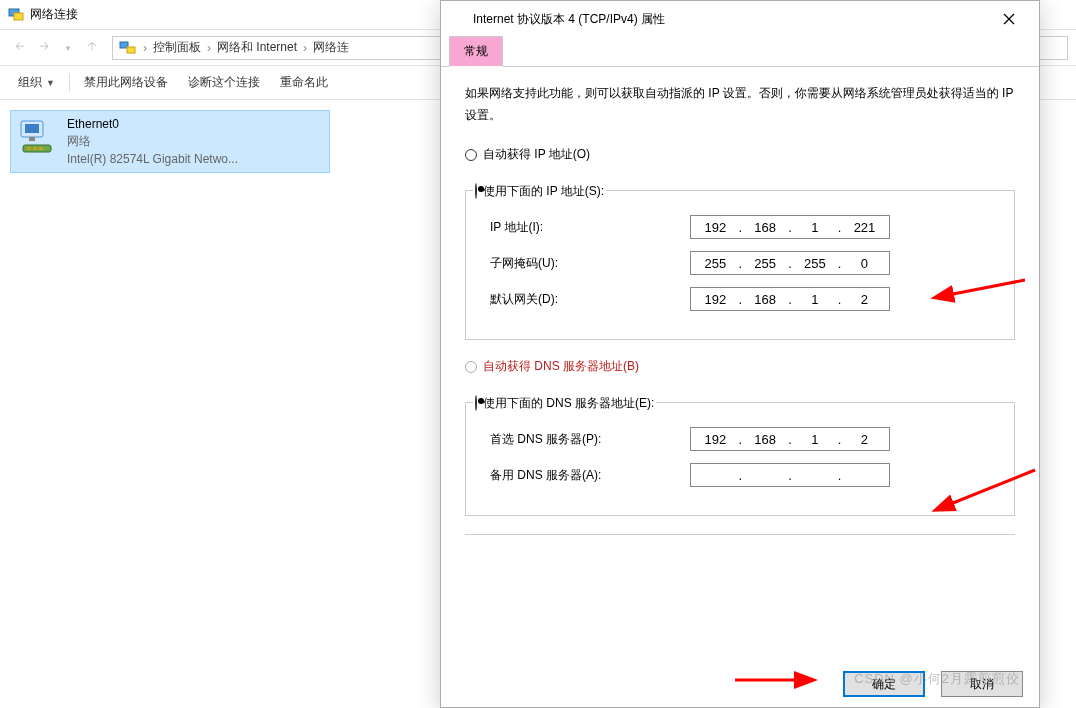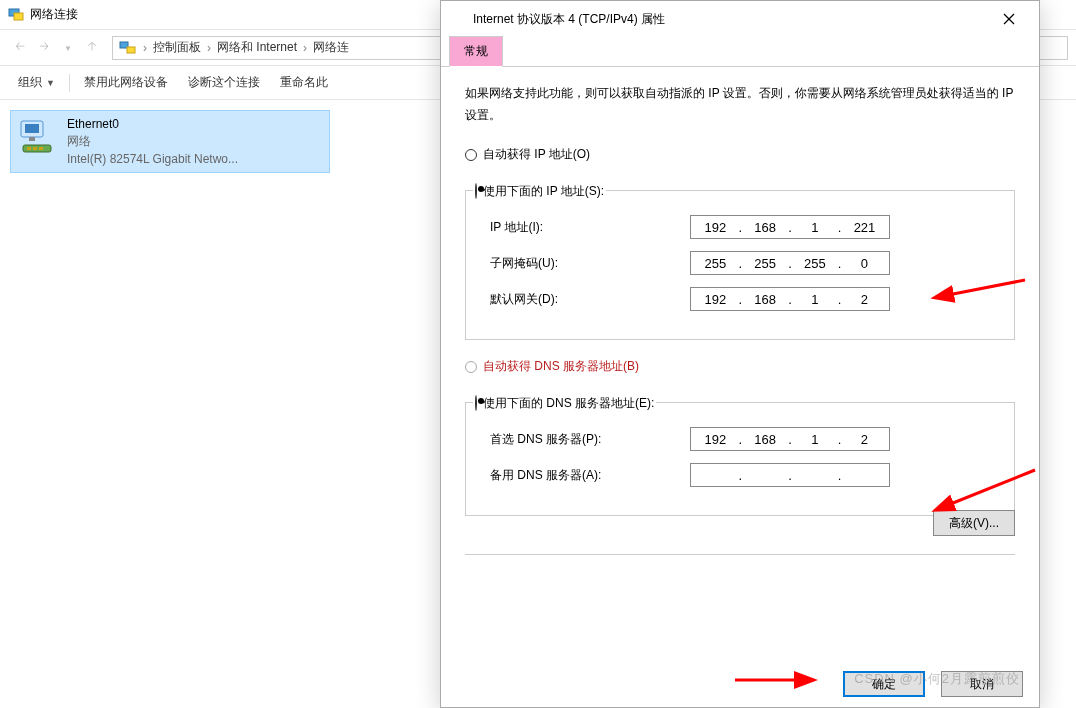--- a/index.html
+++ b/index.html
@@ -230,23 +230,20 @@
             <span class="ipseg"></span>
               <span class="ipdot">.</span>
             <span class="ipseg"></span>
               <span class="ipdot">.</span>
             <span class="ipseg"></span>
           </div>
         </div>
       </div>
     </div>
 
-    <div class="advanced-row">
-      <div class="btn">高级(V)...</div>
-    </div>
 
     <div class="hr"></div>
   </div>
 
   <div class="dlg-footer">
     <div class="btn default">确定</div>
     <div class="btn">取消</div>
   </div>
 </div>
 

